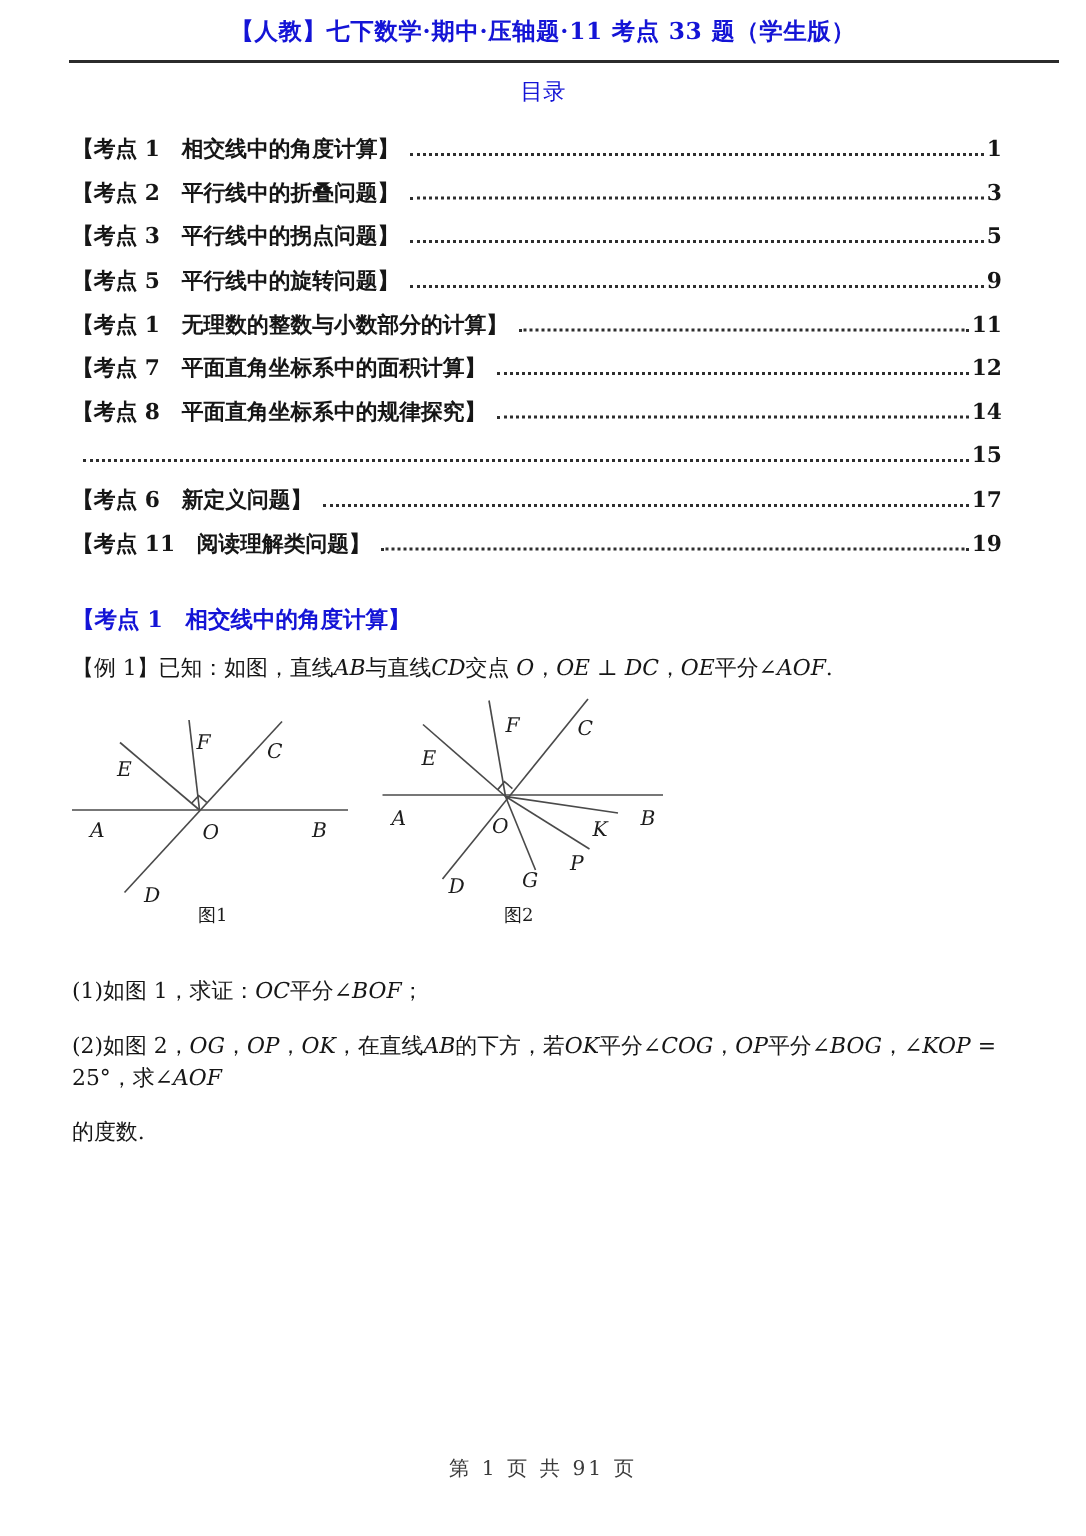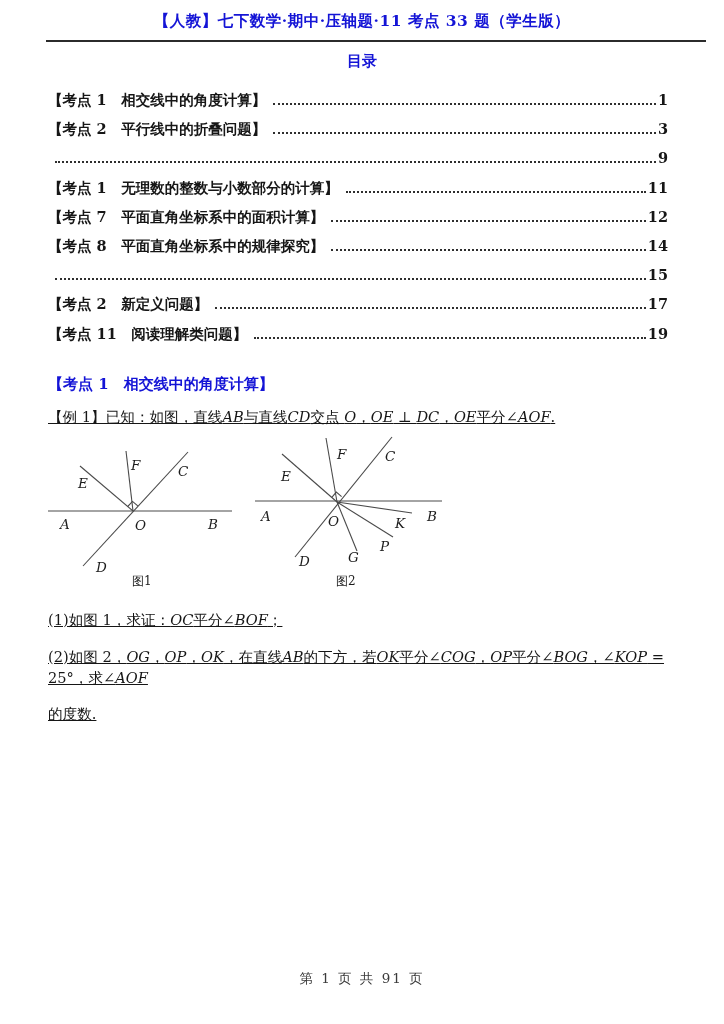--- a/index.html
+++ b/index.html
@@ -11,47 +11,47 @@
   .header { text-align:center; padding-top:11px; }
   .doc-title {
     font-size:15.5px; font-weight:bold; color:#1414d6; line-height:20px;
     letter-spacing:0.5px;
   }
   .header-rule {
     border:none; border-top:2px solid #2b2b2b;
     margin:9px 18px 0 46px;
   }
   .toc-heading {
-    text-align:center; font-size:15px; font-weight:bold; color:#1414d6;
+    text-align:center; font-size:15px; font-weight:normal; color:#1414d6;
     margin-top:9px; line-height:20px;
   }
   .toc { margin:14px 56px 0 48px; }
   .toc-row { display:flex; align-items:baseline; line-height:29.2px; cursor:pointer; }
   .toc-label { font-size:14.5px; font-weight:bold; white-space:nowrap; }
   .toc-leader { flex:1; border-bottom:2.2px dotted #2e2e2e; margin:0 2px 5px 7px; min-width:30px; }
   .toc-page { font-size:14.5px; font-weight:bold; }
   .section-heading {
     margin:26px 48px 0 48px; font-size:15px; font-weight:bold; color:#1414d6;
     line-height:20px;
   }
-  .bodyline { margin:12px 40px 0 48px; font-size:14.6px; line-height:21px;text-decoration:underline; }
+  .bodyline { margin:12px 40px 0 48px; font-size:14.6px; line-height:21px; }
   .mi { font-style:italic; font-family:"DejaVu Serif","Liberation Serif",serif; }
   .figures { position:relative; height:172px; margin-top:2px; }
   .fig { position:absolute; top:0; }
   #fig1 { left:40px; }
   #fig2 { left:250px; }
   .fig-cap { position:absolute; top:144px; font-size:12px; color:#1c1c1c; }
   #cap1 { left:132px; }
   #cap2 { left:336px; }
   svg line, svg path { stroke:#4a4a4a; stroke-width:1.1; fill:none; }
   svg text {
     font-family:"DejaVu Serif","Liberation Serif",serif;
     font-style:italic; font-size:13.5px; fill:#1c1c1c; stroke:none;
   }
-  .q1 { margin-top:8px; }
+  .q1 { margin-top:20px; }
   .q2 { margin-top:16px; }
   .q2b { margin-top:15px; }
   .footer {
     position:absolute; top:970px; left:0; width:100%; text-align:center;
     font-size:13.5px; color:#3b3b3b; letter-spacing:2px;
   }
 </style>
 </head>
 <body>
 
@@ -69,20 +69,26 @@
       <span class="toc-label">【考点 1　相交线中的角度计算】</span>
       <span class="toc-leader"></span>
       <span class="toc-page">1</span>
     </div>
     <div class="toc-row">
       <span class="toc-label">【考点 2　平行线中的折叠问题】</span>
       <span class="toc-leader"></span>
       <span class="toc-page">3</span>
     </div>
     <div class="toc-row">
+      <span class="toc-label">【考点 3　平行线中的拐点问题】</span>
+      <span class="toc-leader"></span>
+      <span class="toc-page">5</span>
+    </div>
+    <div class="toc-row">
+      <span class="toc-label">【考点 5　平行线中的旋转问题】</span>
       <span class="toc-leader"></span>
       <span class="toc-page">9</span>
     </div>
     <div class="toc-row">
       <span class="toc-label">【考点 1　无理数的整数与小数部分的计算】</span>
       <span class="toc-leader"></span>
       <span class="toc-page">11</span>
     </div>
     <div class="toc-row">
       <span class="toc-label">【考点 7　平面直角坐标系中的面积计算】</span>
@@ -92,21 +98,21 @@
     <div class="toc-row">
       <span class="toc-label">【考点 8　平面直角坐标系中的规律探究】</span>
       <span class="toc-leader"></span>
       <span class="toc-page">14</span>
     </div>
     <div class="toc-row">
       <span class="toc-leader"></span>
       <span class="toc-page">15</span>
     </div>
     <div class="toc-row">
-      <span class="toc-label">【考点 2　新定义问题】</span>
+      <span class="toc-label">【考点 6　新定义问题】</span>
       <span class="toc-leader"></span>
       <span class="toc-page">17</span>
     </div>
     <div class="toc-row">
       <span class="toc-label">【考点 11　阅读理解类问题】</span>
       <span class="toc-leader"></span>
       <span class="toc-page">19</span>
     </div>
   </div>
 

